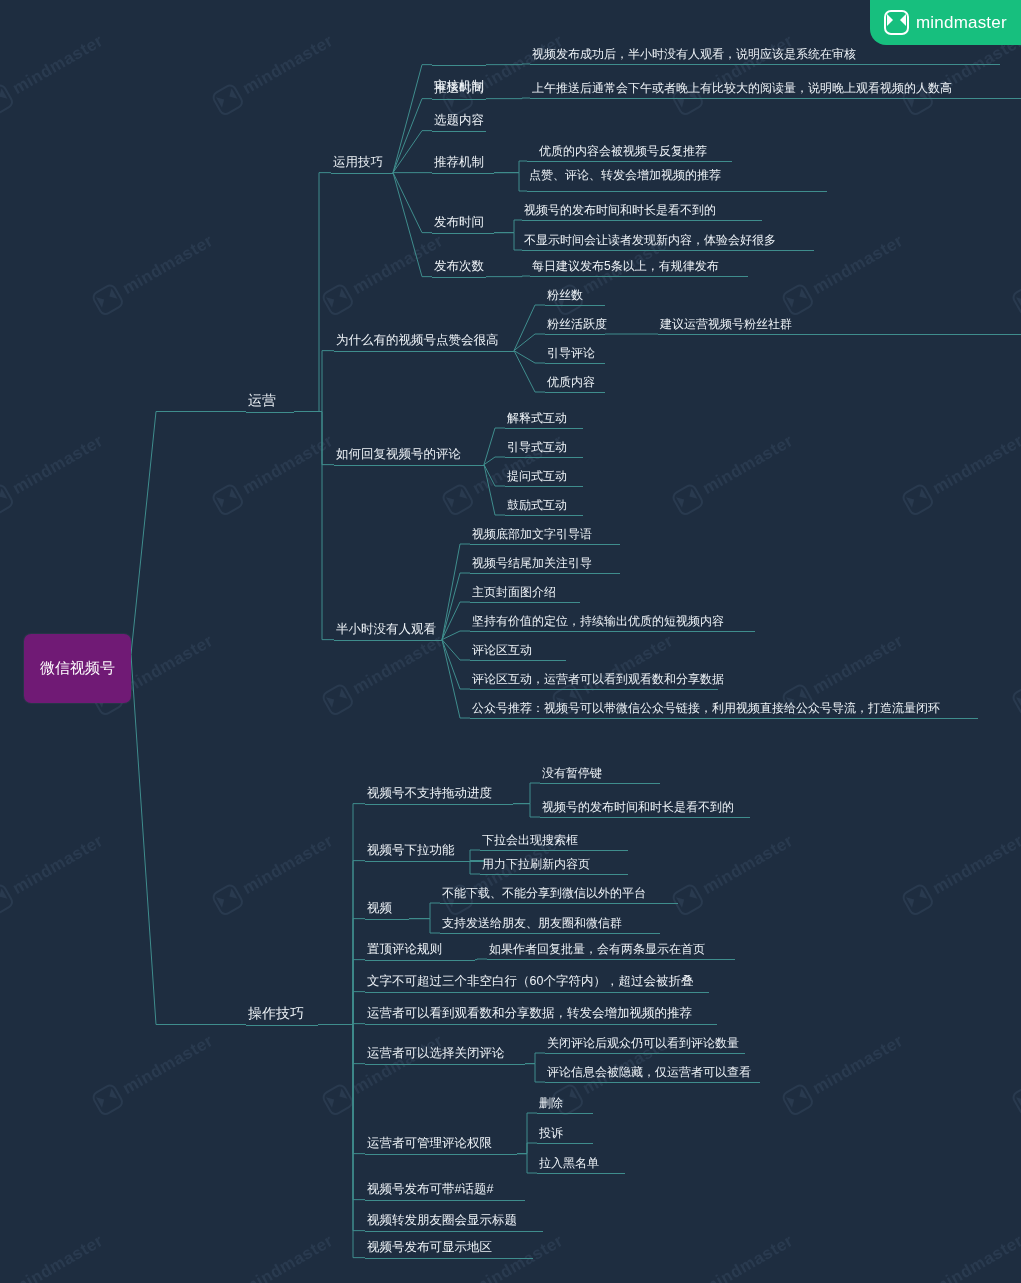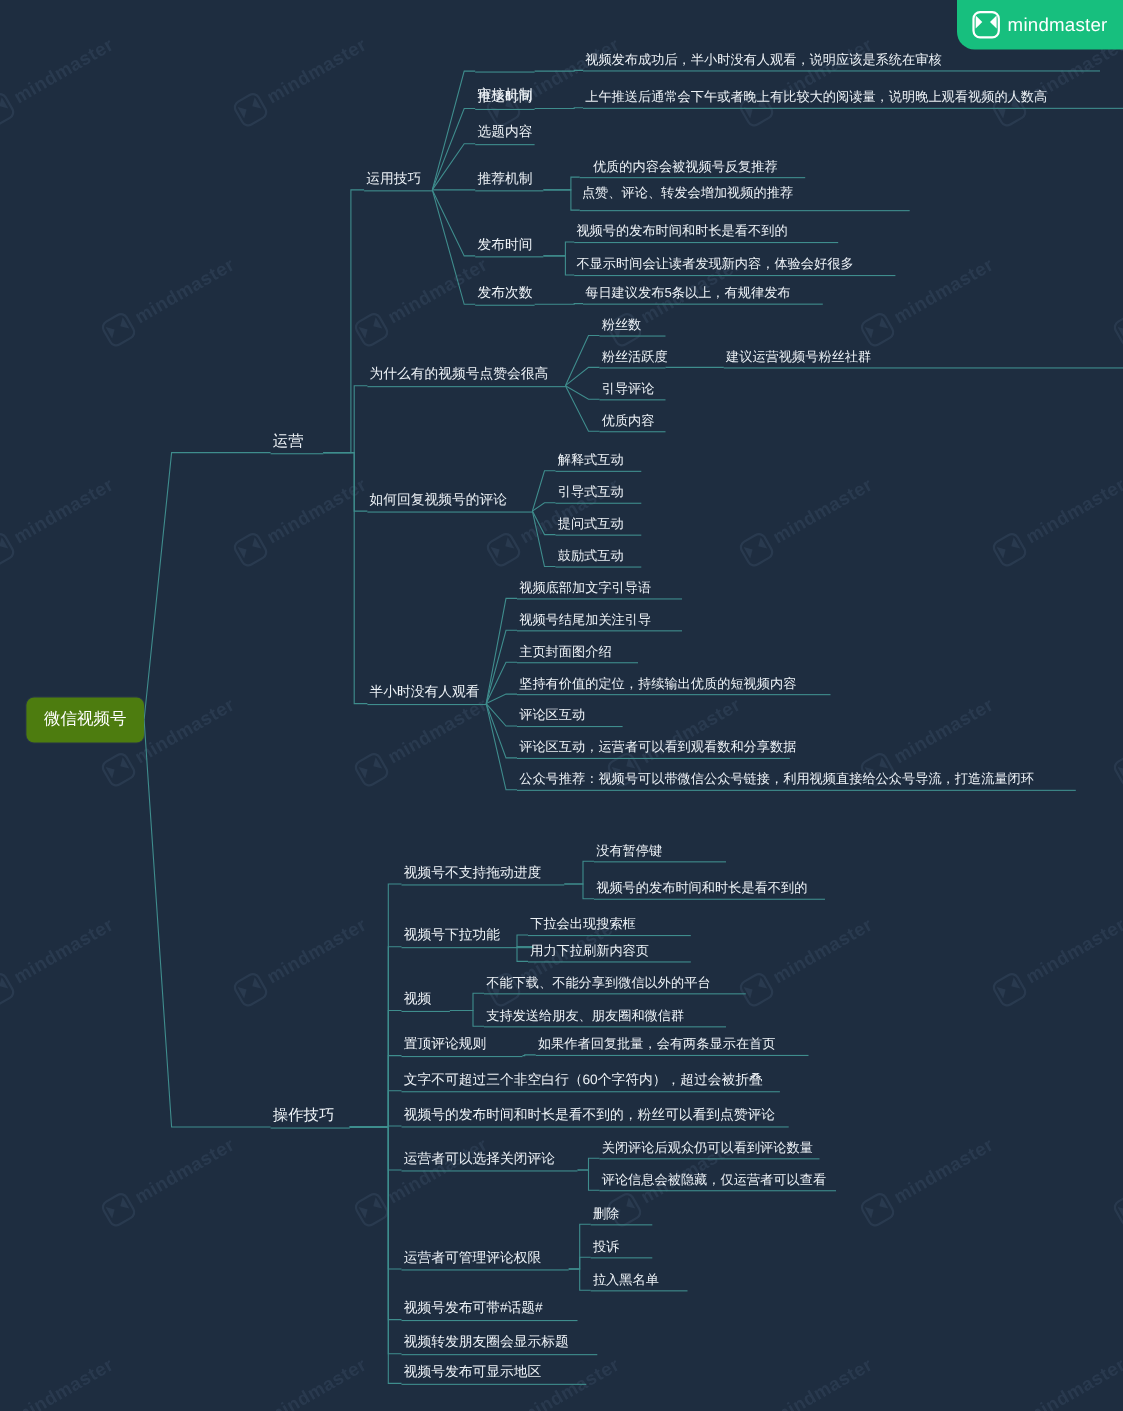--- a/index.html
+++ b/index.html
@@ -43,25 +43,25 @@
   .node{
     position:absolute;z-index:2;
     color:#eef3f7;
     white-space:nowrap;
     line-height:1.25;
   }
   .node .txt{display:block;padding:0 2px 3px 2px;}
 
   
   .lvl1{ 
-    background:#4d7c0f;
+    background:#701a75;
     border-radius:7px;
     color:#ffffff;
     font-size:15px;
-    padding:11px 16px;
+    padding:25px 16px;
     white-space:nowrap;
     box-shadow:0 0 0 1px rgba(255,255,255,.04);
   }
   .lvl2{font-size:14px;}
   .lvl3{font-size:12.5px;}
   .lvl4{font-size:12px;}
   .wrapnode{white-space:normal;}
 
   
   .ul{
@@ -483,21 +483,21 @@
       <div class="ul" style="left: 365px; top: 959.625px; width: 110px;"></div>
       <div class="node lvl4" style="left: 487px; top: 942px;">
         <span class="txt">如果作者回复批量，会有两条显示在首页</span>
       </div>
       <div class="ul" style="left: 487px; top: 959px; width: 248px;"></div>
       <div class="node lvl3" style="left: 365px; top: 974px;">
         <span class="txt">文字不可超过三个非空白行（60个字符内），超过会被折叠</span>
       </div>
       <div class="ul" style="left: 365px; top: 991.625px; width: 344px;"></div>
       <div class="node lvl3" style="left: 365px; top: 1006px;">
-        <span class="txt">视频号的发布时间和时长是看不到的，粉丝可以看到点赞评论</span>
+        <span class="txt">运营者可以看到观看数和分享数据，转发会增加视频的推荐</span>
       </div>
       <div class="ul" style="left: 365px; top: 1023.62px; width: 352px;"></div>
       <div class="node lvl3" style="left: 365px; top: 1046px;">
         <span class="txt">运营者可以选择关闭评论</span>
       </div>
       <div class="ul" style="left: 365px; top: 1063.62px; width: 160px;"></div>
       <div class="node lvl4" style="left: 545px; top: 1036px;">
         <span class="txt">关闭评论后观众仍可以看到评论数量</span>
       </div>
       <div class="ul" style="left: 545px; top: 1053px; width: 200px;"></div>

